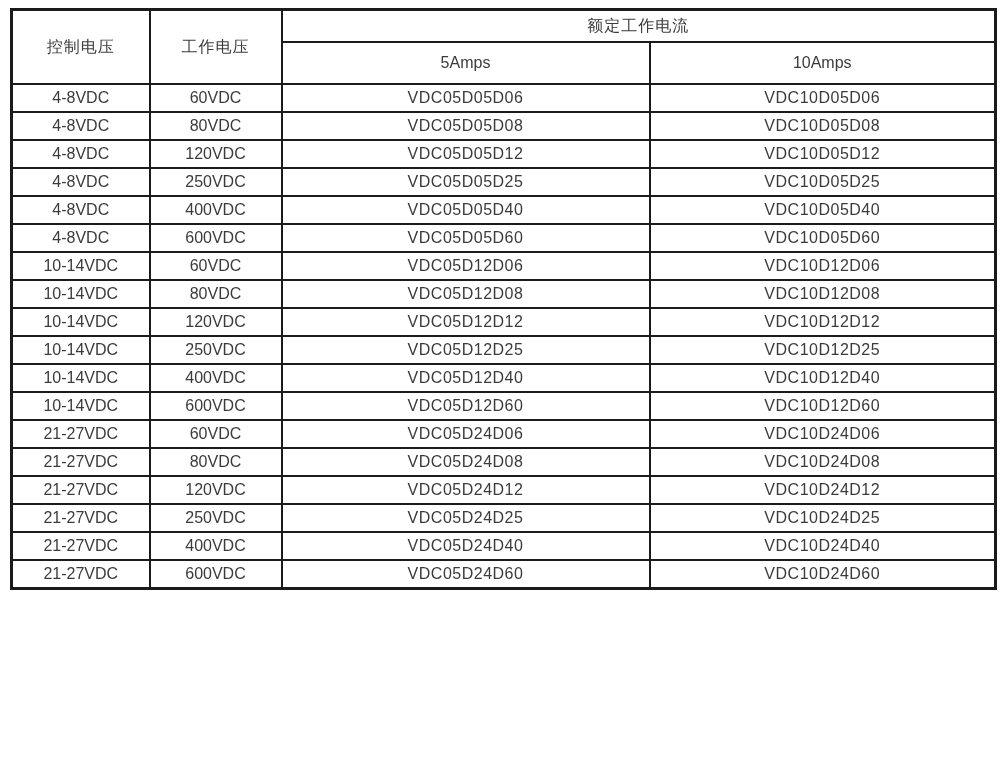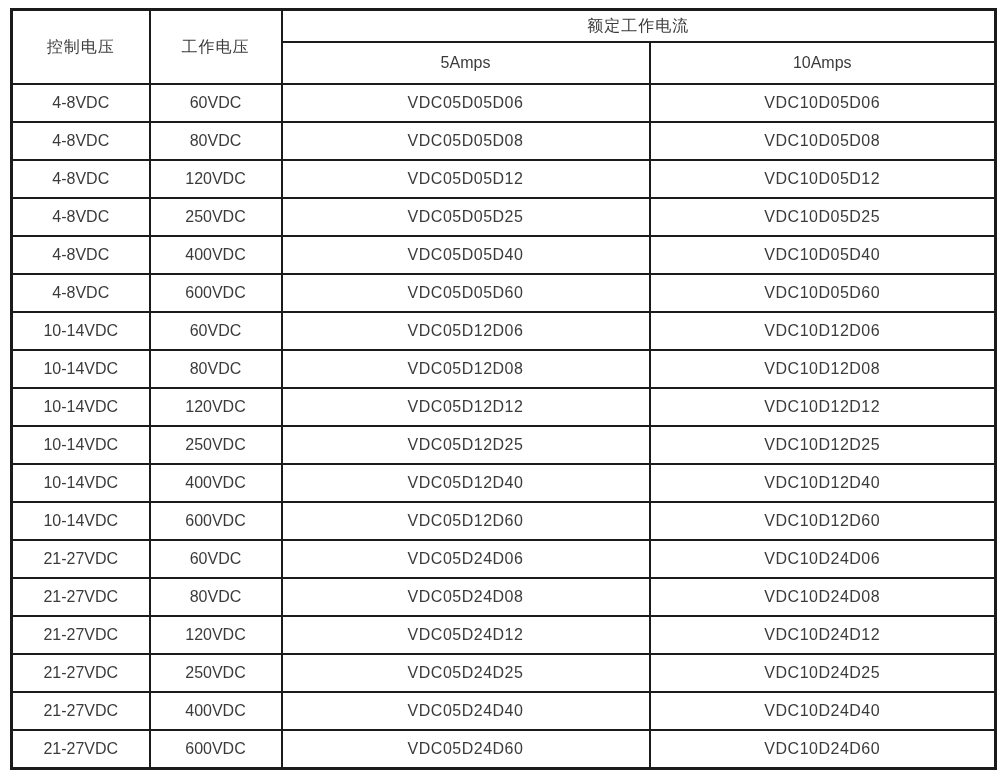--- a/index.html
+++ b/index.html
@@ -32,21 +32,21 @@
     vertical-align: middle;
     color: #3b3b3b;
     font-size: 16px;
     font-weight: normal;
     padding: 0;
     overflow: hidden;
     white-space: nowrap;
   }
   thead tr.hdr-top th.span-hdr { height: 30px; }
   thead tr.hdr-sub th { height: 40px; margin-left: 40px; }
-  tbody tr { height: 38px; }
+  tbody tr { height: 28px; }
   .cjk { letter-spacing: 1px; }
   .part-num { letter-spacing: 0.5px; border-radius: 12px; }
 </style>
 </head>
 <body>
 
 <div class="page">
   <table class="spec-table">
     <colgroup>
       <col style="width:138px">

